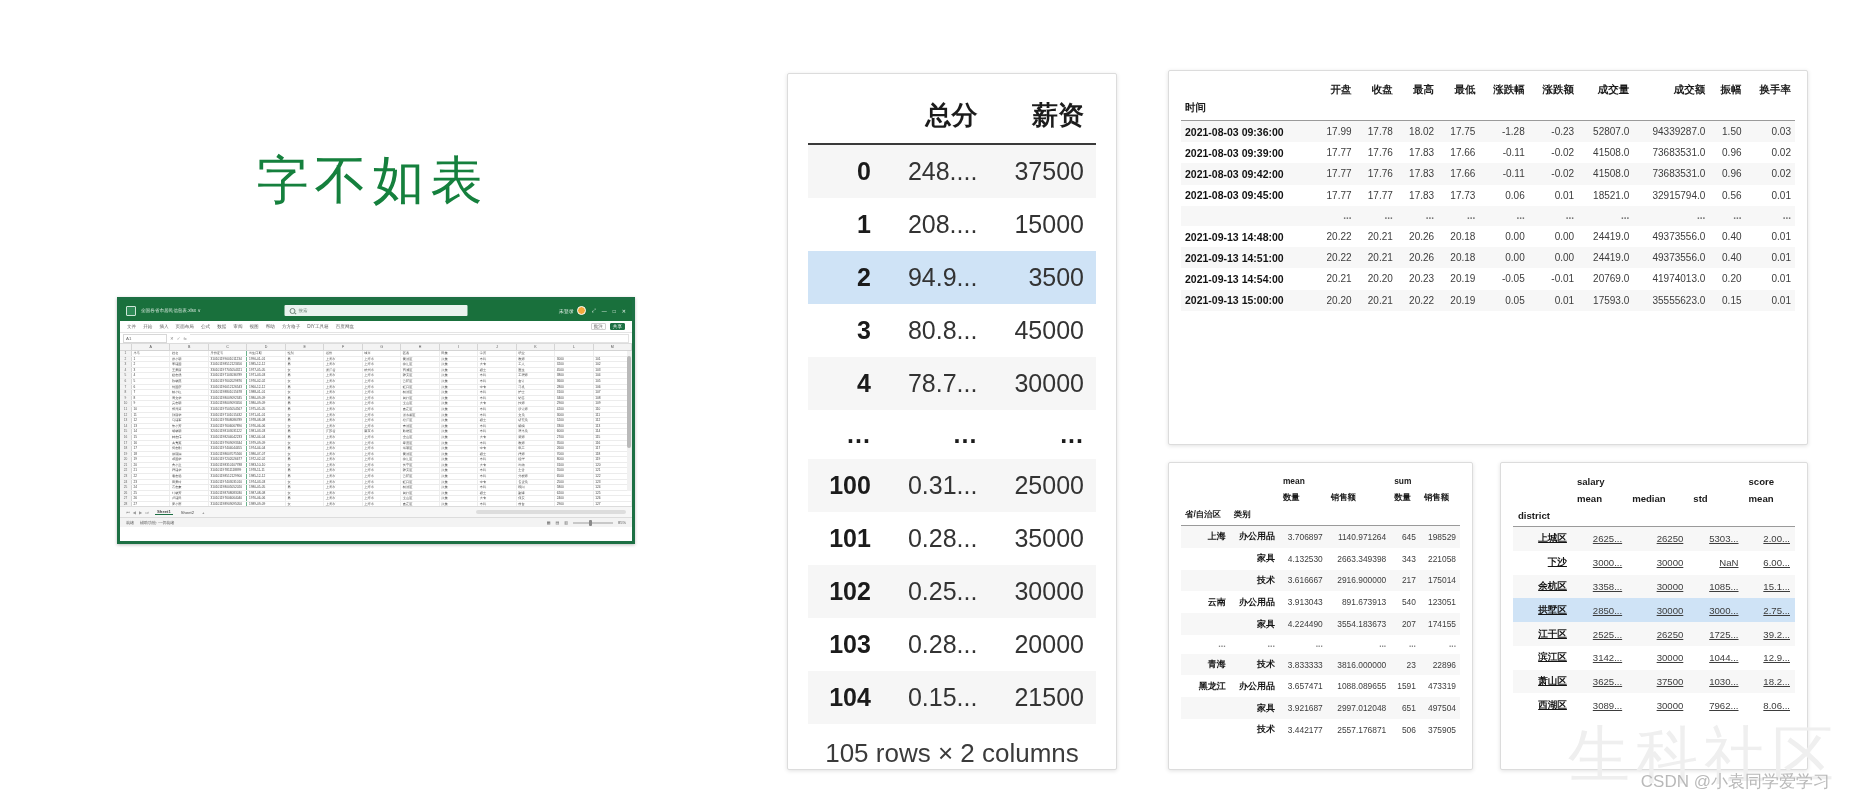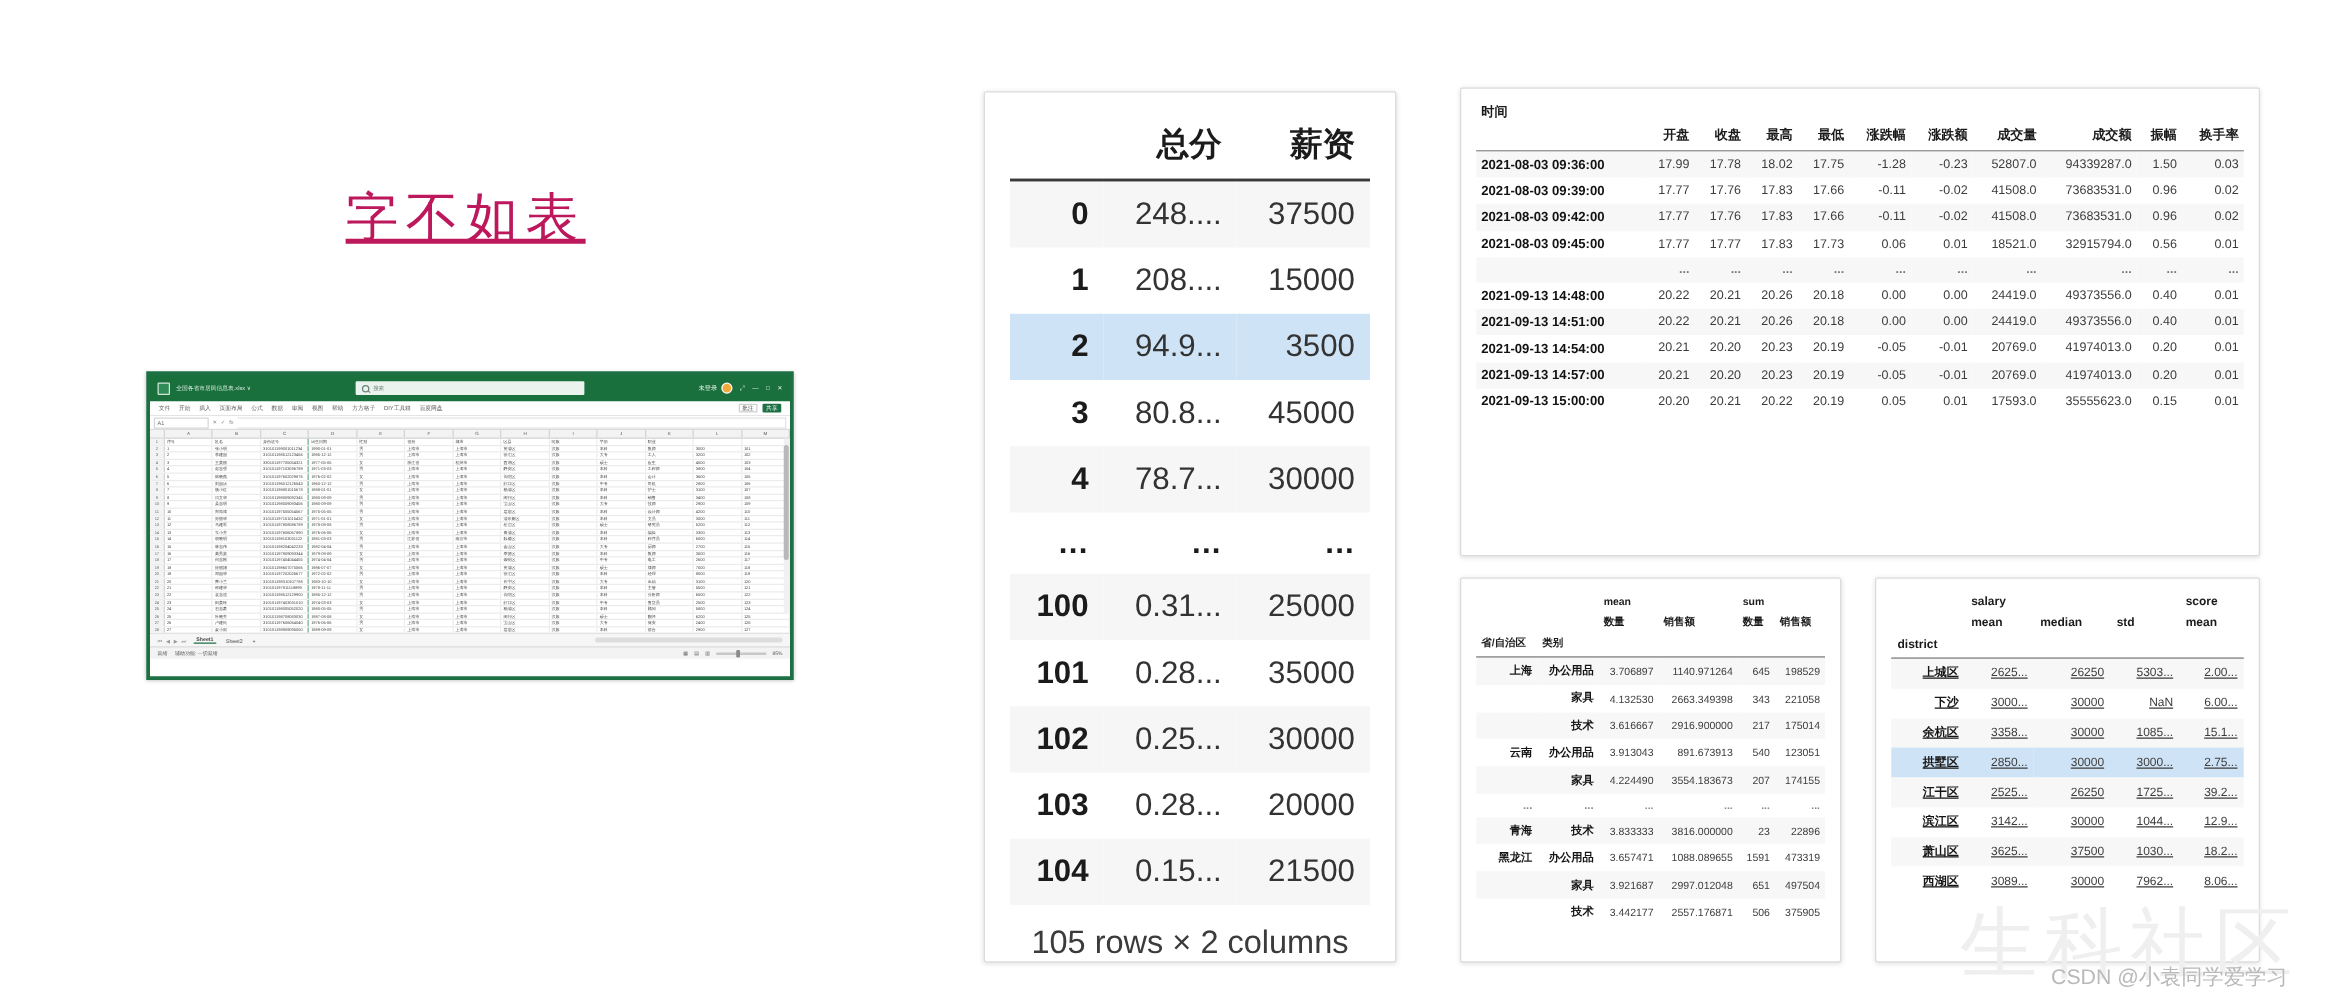--- a/index.html
+++ b/index.html
@@ -10,24 +10,23 @@
     font-family:"Liberation Sans","DejaVu Sans",sans-serif;
     position:relative;overflow:hidden;
     color:#222;
   }
   .slide{position:absolute;inset:0;}
 
   
   .left-title{
     position:absolute;left:0;top:146px;width:745px;
     text-align:center;
-    font-size:42px;letter-spacing:6px;color:#be185d;
+    font-size:52px;letter-spacing:6px;color:#15803d;
     font-family:"DejaVu Sans","Liberation Sans",sans-serif;
     font-weight:400;
-    text-decoration:underline;
   }
 
   
   .excel{
     position:absolute;left:117px;top:297px;width:512px;height:241px;
     border:3px solid #1d7044;background:#ffffff;
     box-shadow:0 1px 3px rgba(0,0,0,.25);
     overflow:hidden;
     font-size:4.6px;
   }
@@ -792,36 +791,36 @@
           </tr>
         </tbody>
     </table>
     <div class="df-shape">105 rows × 2 columns</div>
   </div>
 
   <div class="card card-stock">
     <table class="stock">
       <thead>
         <tr>
-          <th class="idxname">时间</th>
-          <th colspan="10"></th>
-        </tr>
-        <tr>
           <th></th>
           <th>开盘</th>
           <th>收盘</th>
           <th>最高</th>
           <th>最低</th>
           <th>涨跌幅</th>
           <th>涨跌额</th>
           <th>成交量</th>
           <th>成交额</th>
           <th>振幅</th>
           <th>换手率</th>
         </tr>
+        <tr>
+          <th class="idxname">时间</th>
+          <th colspan="10"></th>
+        </tr>
         <tr class="rule">
           <th colspan="11"></th>
         </tr>
       </thead>
       <tbody id="stock-body">
           <tr>
             <td class="t">2021-08-03 09:36:00</td>
             <td>17.99</td>
             <td>17.78</td>
             <td>18.02</td>
@@ -906,33 +905,20 @@
             <td>20.18</td>
             <td>0.00</td>
             <td>0.00</td>
             <td>24419.0</td>
             <td>49373556.0</td>
             <td>0.40</td>
             <td>0.01</td>
           </tr>
           <tr>
             <td class="t">2021-09-13 14:54:00</td>
-            <td>20.21</td>
-            <td>20.20</td>
-            <td>20.23</td>
-            <td>20.19</td>
-            <td>-0.05</td>
-            <td>-0.01</td>
-            <td>20769.0</td>
-            <td>41974013.0</td>
-            <td>0.20</td>
-            <td>0.01</td>
-          </tr>
-          <tr>
-            <td class="t">2021-09-13 14:57:00</td>
             <td>20.21</td>
             <td>20.20</td>
             <td>20.23</td>
             <td>20.19</td>
             <td>-0.05</td>
             <td>-0.01</td>
             <td>20769.0</td>
             <td>41974013.0</td>
             <td>0.20</td>
             <td>0.01</td>

